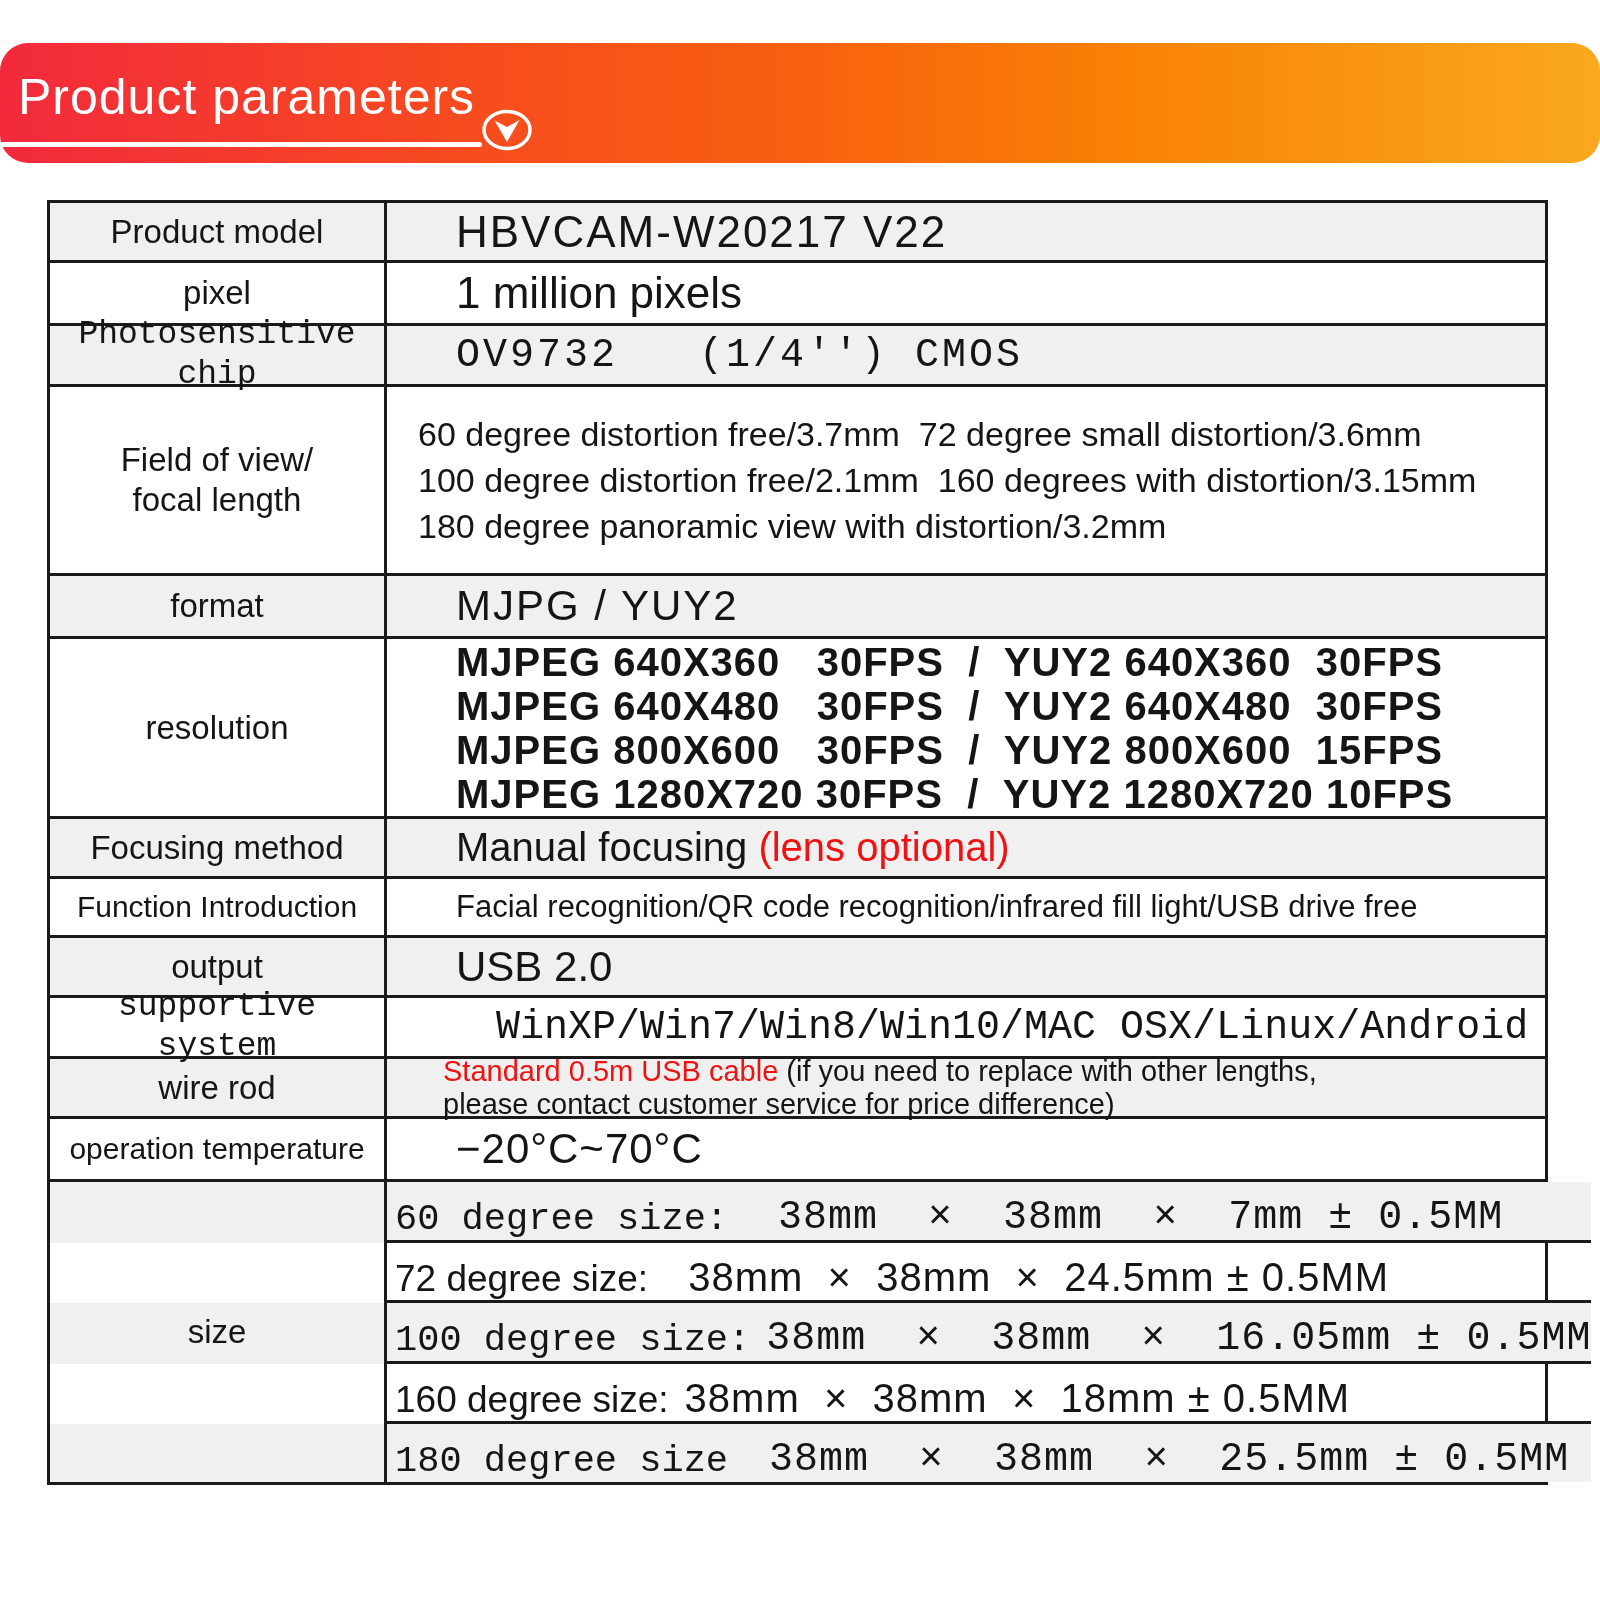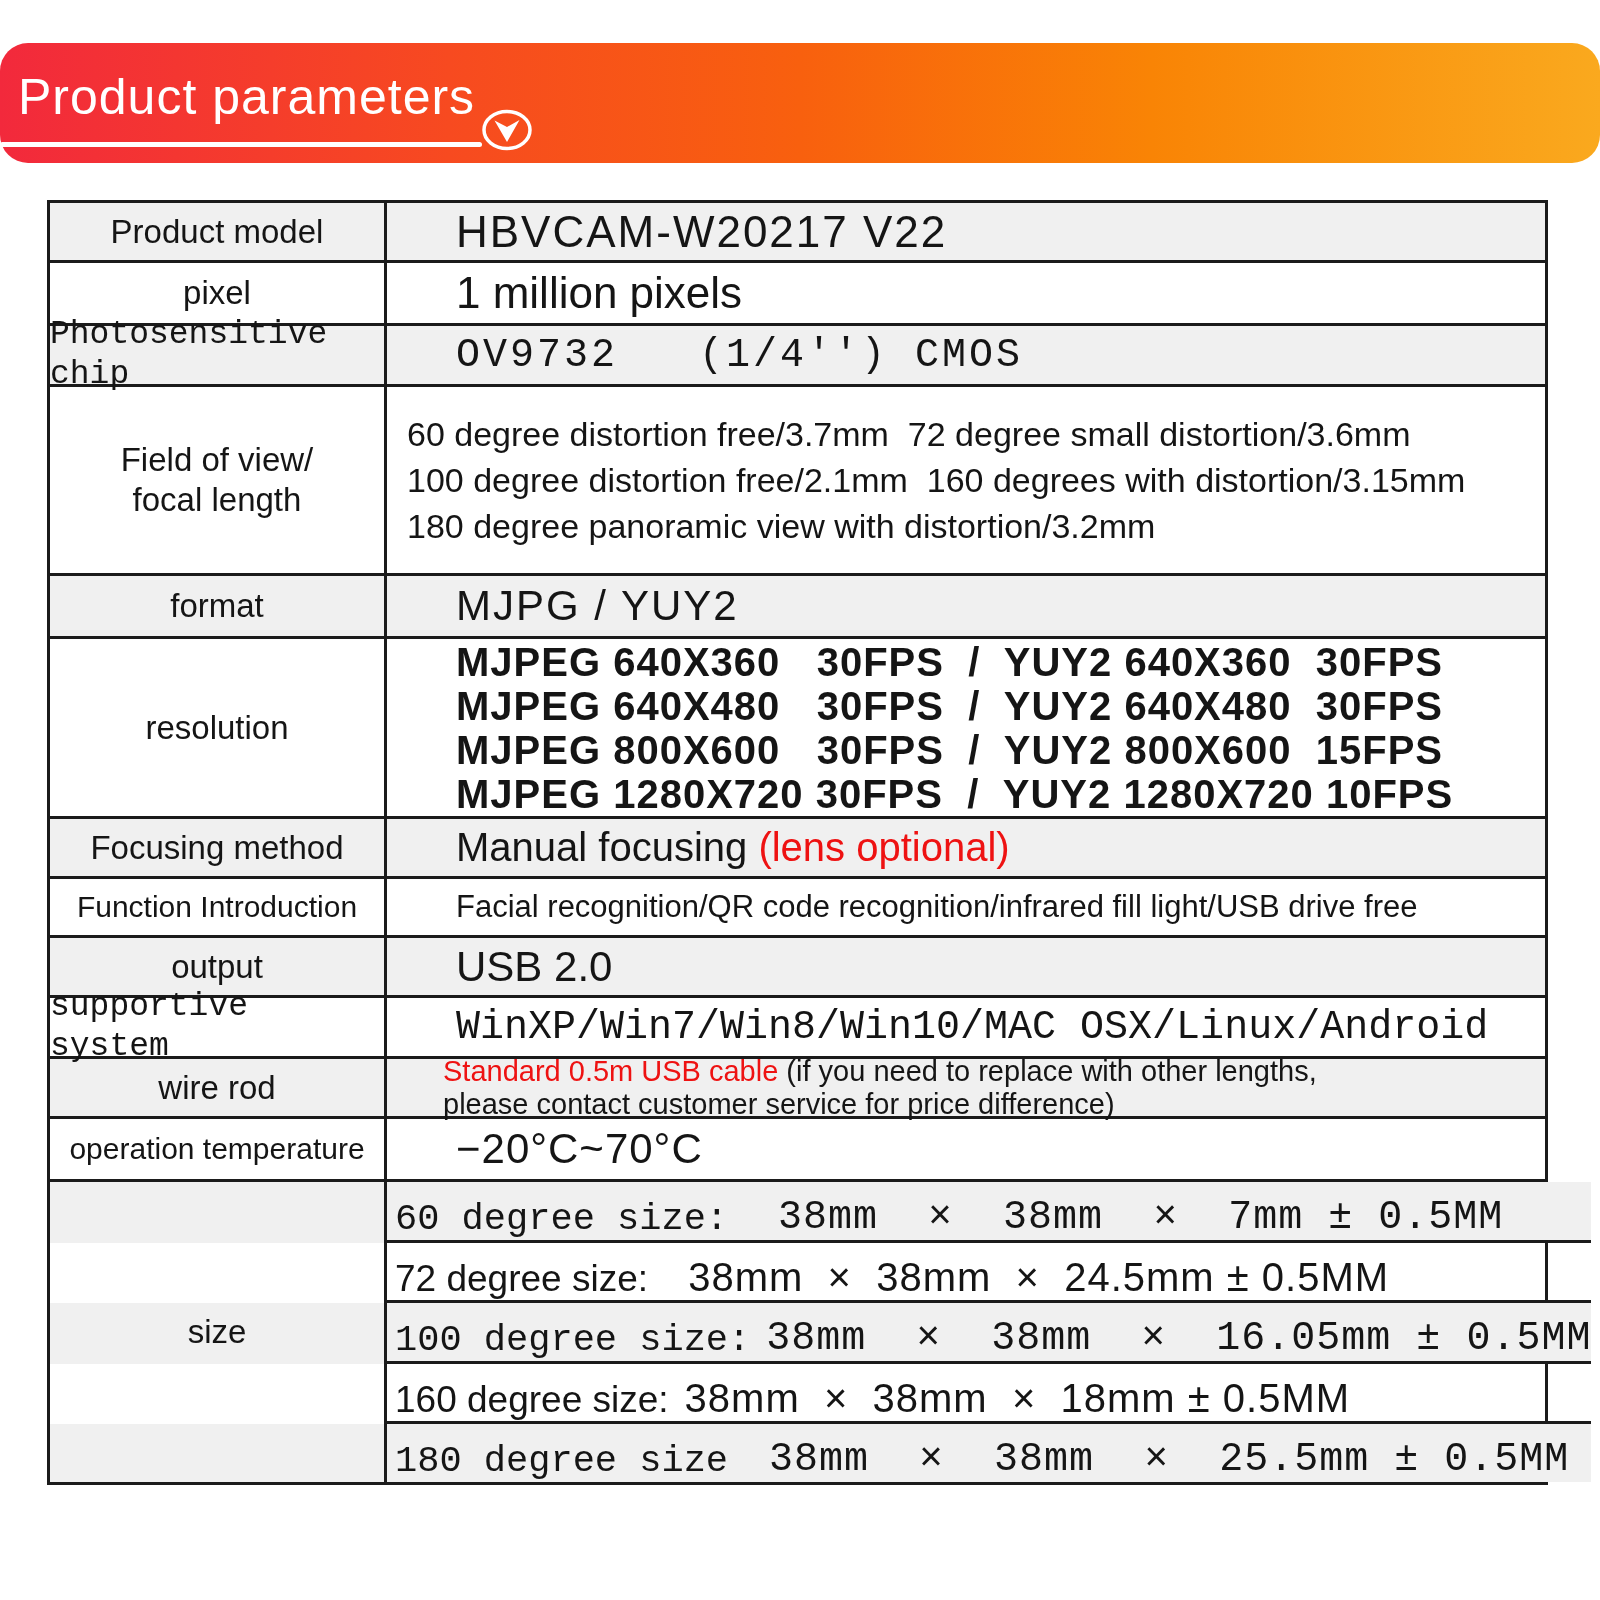--- a/index.html
+++ b/index.html
@@ -13,33 +13,33 @@
                 letter-spacing:1px;}
   .banner-underline{position:absolute;left:0;top:99px;width:482px;height:5px;background:#ffffff;border-radius:3px;}
   .banner-icon{position:absolute;left:481px;top:66px;width:52px;height:42px;}
 
   
   .spec-table{position:absolute;left:47px;top:200px;width:1495px;border:3px solid #1b1b1b;background:#fff;}
   .row{display:flex;border-bottom:3px solid #1b1b1b;}
   .row:last-child{border-bottom:none;}
   .row.gray{background:#f0f0f0;}
   .lbl{width:334px;flex:0 0 334px;border-right:3px solid #1b1b1b;display:flex;flex-direction:column;
-       align-items:center;justify-content:center;text-align:left;font-size:33px;line-height:40px;}
+       align-items:center;justify-content:center;text-align:center;font-size:33px;line-height:40px;}
   .lbl.small{font-size:30px;}
   .val{flex:1;display:flex;flex-direction:column;justify-content:center;padding-left:69px;
        font-size:40px;white-space:pre;}
   .val.v-model{font-size:44px;letter-spacing:2px;}
   .val.v-pixel{font-size:44px;}
   .val.v-chip{letter-spacing:3px;}
-  .val.v-fov{padding-left:20px;font-size:34px;line-height:46px;border-radius:23px;}
+  .val.v-fov{padding-left:31px;font-size:34px;line-height:46px;border-radius:23px;}
   .val.v-format{font-size:42px;letter-spacing:2px;}
   .val.v-res{font-size:40px;line-height:44px;letter-spacing:1px;font-weight:bold;}
   .val.v-func{font-size:31px;}
   .val.v-usb{font-size:42px;}
-  .val.v-sys{font-size:40px;}
+  .val.v-sys{font-size:40px;margin-left:40px;}
   .val.v-wire{padding-left:56px;font-size:29px;line-height:33px;white-space:normal;}
   .val.v-temp{font-size:42px;letter-spacing:1px;}
   .red{color:#ee1212;}
 
   
   .size-row{height:300px;}
   .size-lbl{background:linear-gradient(to bottom,
       #f0f0f0 0px 61px,#ffffff 61px 121px,#f0f0f0 121px 182px,#ffffff 182px 242px,#f0f0f0 242px 300px);}
   .size-col{flex:1;display:flex;flex-direction:column;}
   .size-sub{display:flex;align-items:flex-end;padding-left:8px;white-space:pre;}

